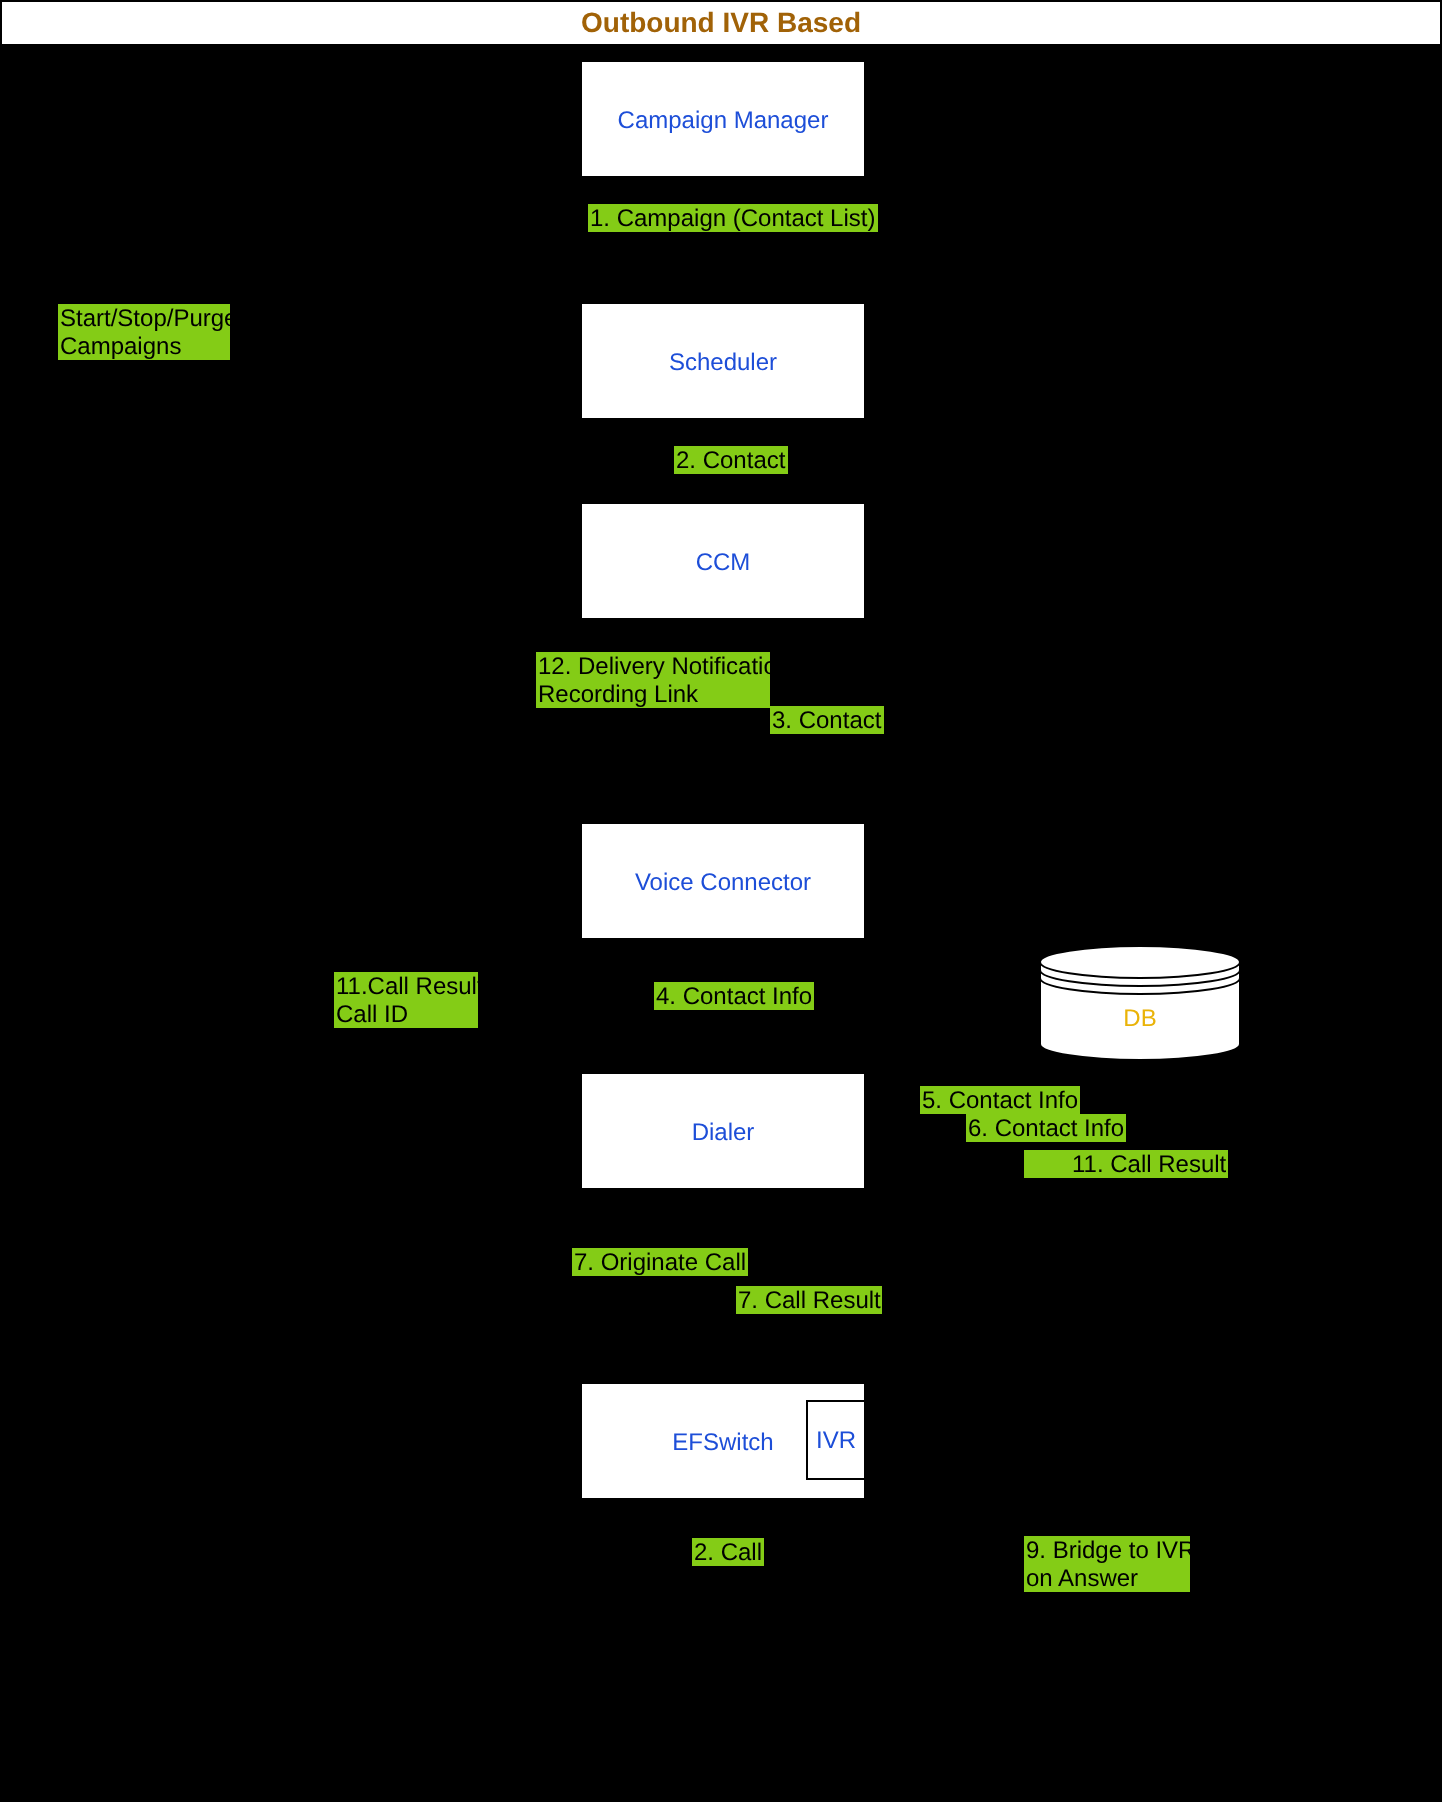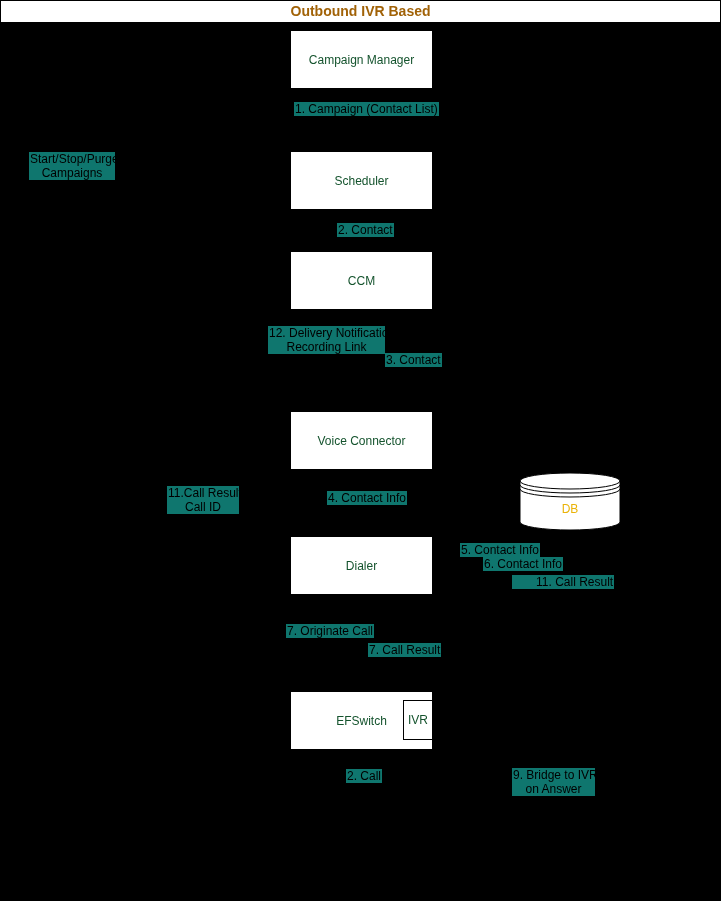--- a/index.html
+++ b/index.html
@@ -18,48 +18,48 @@
     background:#fff; border:1px solid #000;
     text-align:center; line-height:21px;
     font-weight:bold; font-size:14px; color:#a16207;
   }
 
   .node {
     position:absolute;
     background:#fff; border:1px solid #000;
     box-sizing:border-box;
     display:flex; align-items:center; justify-content:center;
-    font-size:12px; color:#14532d;
+    font-size:12px; color:#1d4ed8;
     text-align:center;
   }
   .n-campaign-manager { left:290px; top:30px;  width:143px; height:59px; }
   .n-scheduler        { left:290px; top:151px; width:143px; height:59px; }
   .n-ccm              { left:290px; top:251px; width:143px; height:59px; }
   .n-voice-connector  { left:290px; top:411px; width:143px; height:59px; }
   .n-dialer           { left:290px; top:536px; width:143px; height:59px; }
   .n-efswitch         { left:290px; top:691px; width:143px; height:59px; }
   .n-ivr              { left:403px; top:700px; width:30px;  height:40px; font-size:12px; }
   .n-customer         { left:290px; top:811px; width:143px; height:59px; }
 
   .db-node { position:absolute; left:519px; top:472px; width:102px; height:59px; }
   .db-node svg { display:block; }
   .db-label {
     position:absolute; left:0; top:30px; width:102px;
     text-align:center; font-size:12px; color:#eab308;
   }
 
   .chip {
     position:absolute;
-    background:#0f766e; color:#000;
+    background:#84cc16; color:#000;
     font-size:12px; line-height:14px;
     white-space:nowrap;
     padding:0 1px;
   }
   .chip .line { display:block; }
-  .chip.center { text-align:center; }
+  .chip.center { }
 
   .c-campaign     { left:294px; top:102px; }
   .c-startstop    { left:29px;  top:152px; width:84px;  }
   .c-contact2     { left:337px; top:223px; }
   .c-delivery     { left:268px; top:326px; width:115px; }
   .c-contact3     { left:385px; top:353px; }
   .c-callresultid { left:167px; top:486px; width:70px;  }
   .c-contactinfo4 { left:327px; top:491px; }
   .c-contactinfo5 { left:460px; top:543px; }
   .c-contactinfo6 { left:483px; top:557px; }

